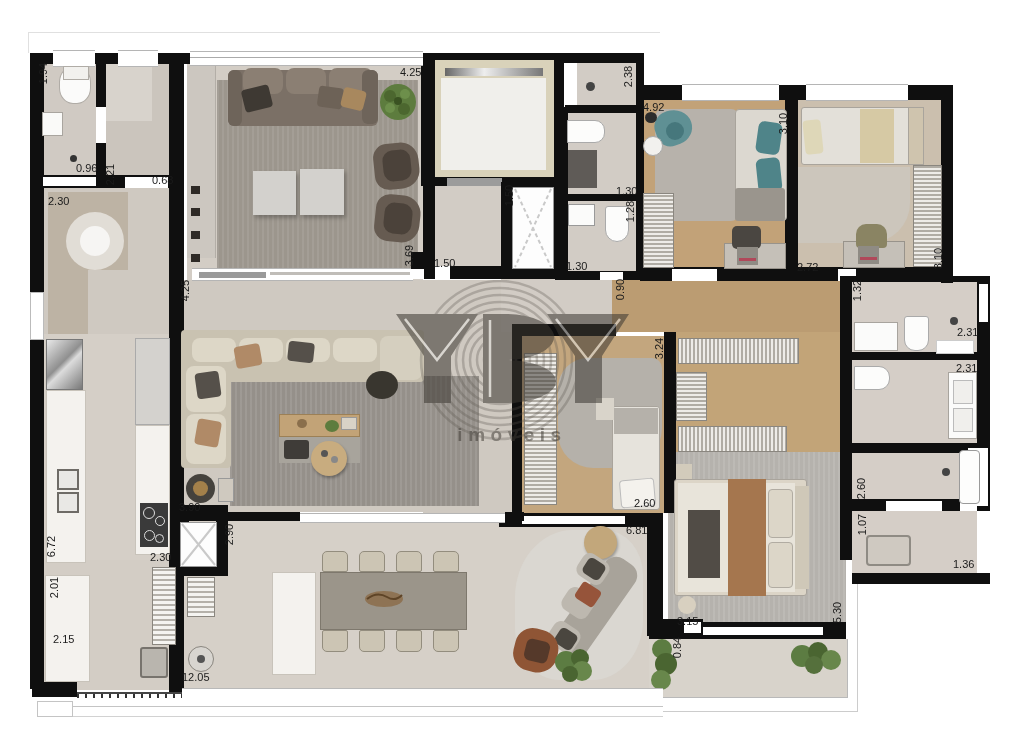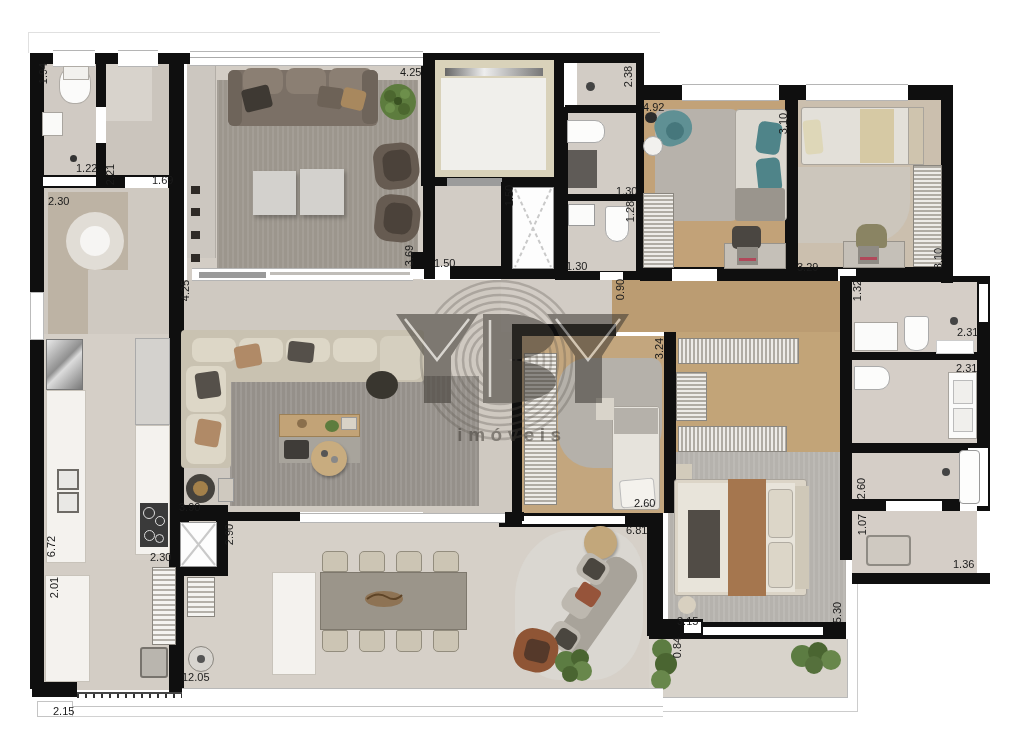--- a/index.html
+++ b/index.html
@@ -416,50 +416,50 @@
 <g stroke="#f3f2ef" stroke-width="2.5" fill="none" opacity="0.9">
 <path d="M25 39 L57 80 L89 39"></path>
 <path d="M176 39 L208 80 L240 39"></path>
 <path d="M110 40 V117"></path>
 </g>
 <text x="132" y="161" font-family="Liberation Sans, sans-serif" font-size="19" font-weight="bold" letter-spacing="5.5" fill="#3b3731" text-anchor="middle" opacity="0.95">imóveis</text>
 </g>
 </svg>
 
 <div class="vl" style="left:21px;top:67px">1.94</div>
-<div class="lbl" style="left:76px;top:162px">1.22</div>
+<div class="lbl" style="left:76px;top:162px">0.96</div>
 <div class="vl" style="left:88px;top:168px">2.21</div>
-<div class="lbl" style="left:152px;top:174px">1.69</div>
+<div class="lbl" style="left:152px;top:174px">0.68</div>
 <div class="lbl" style="left:48px;top:195px">2.30</div>
 <div class="lbl" style="left:400px;top:66px">4.25</div>
 <div class="vl" style="left:606px;top:70px">2.38</div>
 <div class="lbl" style="left:643px;top:101px">4.92</div>
 <div class="vl" style="left:761px;top:117px">3.10</div>
 <div class="lbl" style="left:616px;top:185px">1.30</div>
 <div class="vl" style="left:608px;top:205px">1.28</div>
 <div class="lbl" style="left:566px;top:260px">1.30</div>
 <div class="vl" style="left:487px;top:189px">1.50</div>
 <div class="lbl" style="left:434px;top:257px">1.50</div>
 <div class="vl" style="left:387px;top:249px">3.69</div>
 <div class="vl" style="left:163px;top:284px">4.25</div>
 <div class="vl" style="left:598px;top:283px">0.90</div>
 <div class="vl" style="left:835px;top:284px">1.32</div>
 <div class="lbl" style="left:957px;top:326px">2.31</div>
 <div class="lbl" style="left:956px;top:362px">2.31</div>
 <div class="vl" style="left:637px;top:342px">3.24</div>
 <div class="vl" style="left:916px;top:252px">3.10</div>
-<div class="lbl" style="left:797px;top:261px">3.29</div>
+<div class="lbl" style="left:797px;top:261px">2.72</div>
 <div class="lbl" style="left:634px;top:497px">2.60</div>
 <div class="vl" style="left:839px;top:482px">2.60</div>
 <div class="vl" style="left:840px;top:518px">1.07</div>
 <div class="lbl" style="left:953px;top:558px">1.36</div>
 <div class="lbl" style="left:626px;top:524px">6.81</div>
 <div class="lbl" style="left:677px;top:615px">3.15</div>
 <div class="vl" style="left:815px;top:606px">5.30</div>
 <div class="vl" style="left:655px;top:641px">0.84</div>
 <div class="lbl" style="left:179px;top:501px">3.90</div>
 <div class="vl" style="left:207px;top:528px">2.90</div>
 <div class="lbl" style="left:150px;top:551px">2.30</div>
 <div class="vl" style="left:29px;top:540px">6.72</div>
 <div class="vl" style="left:32px;top:581px">2.01</div>
-<div class="lbl" style="left:53px;top:705px">2.15</div>
+<div class="lbl" style="left:53px;top:633px">2.15</div>
 <div class="lbl" style="left:182px;top:671px">12.05</div>
 </div>
 
 </body></html>

